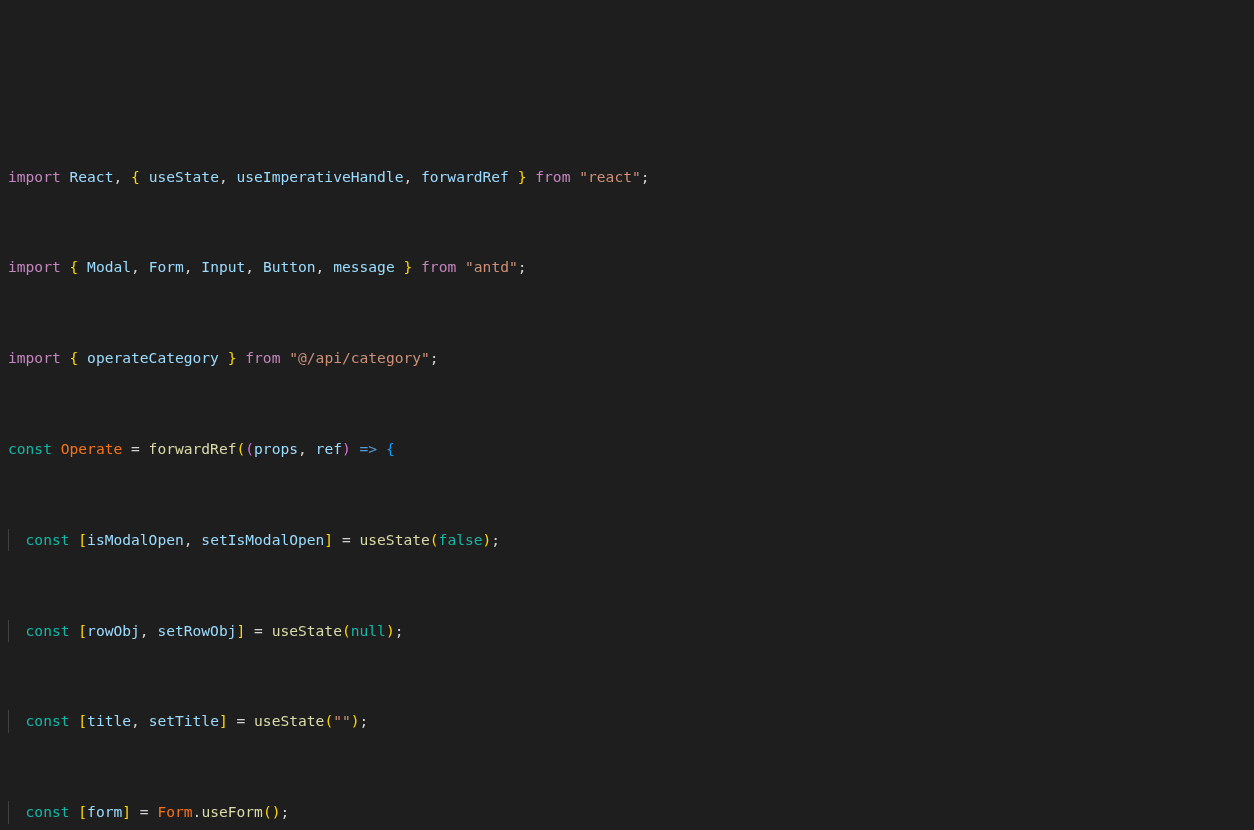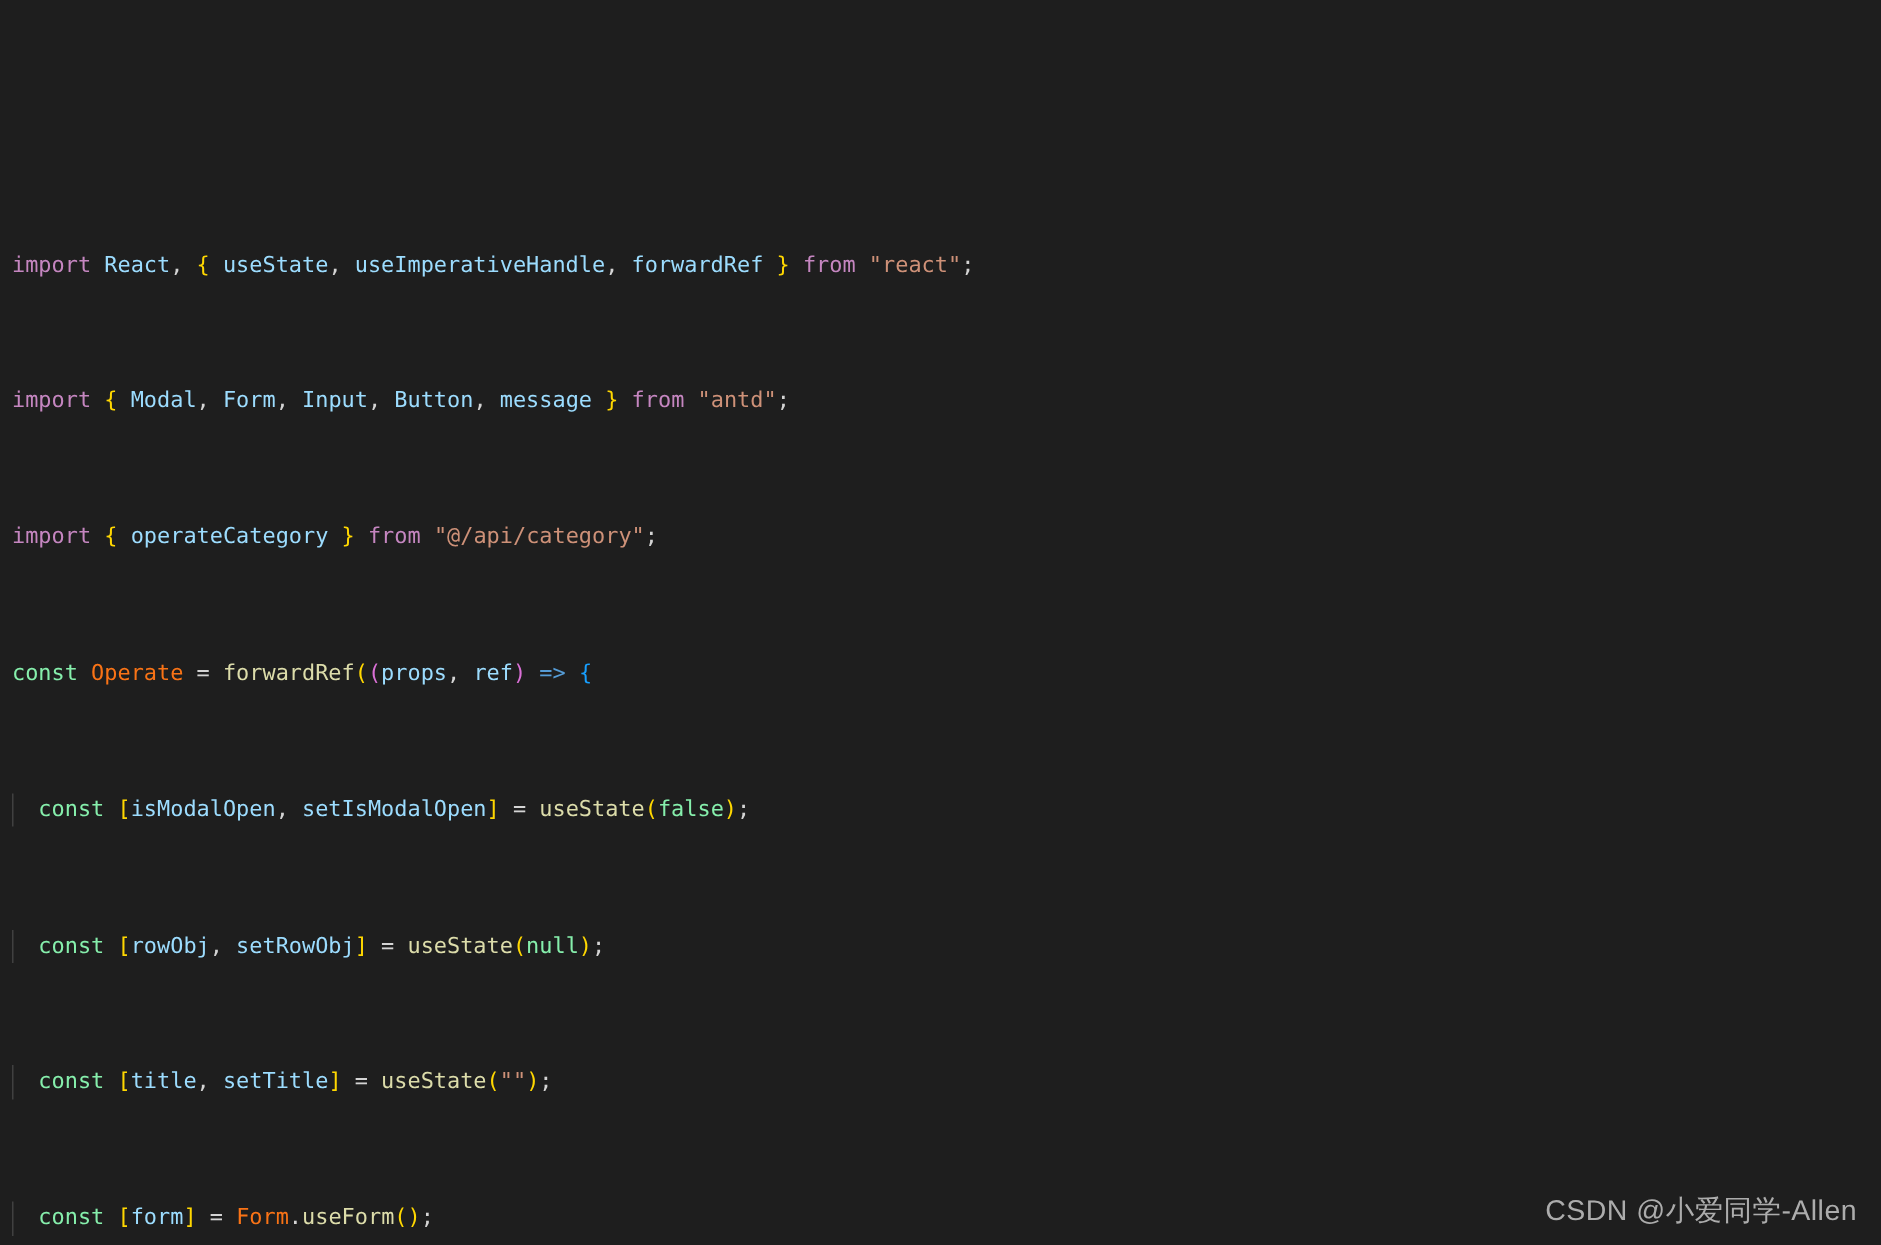--- a/index.html
+++ b/index.html
@@ -54,21 +54,21 @@
   .guides i {
     position: absolute;
     top: 0;
     width: 1px;
     height: 100%;
     background: #404040;
     display: block;
   }
 
   
-  .kw    { color: #86efac; margin-top: 28px; }  
+  .kw    { color: #14b8a6; margin-top: 28px; }  
   .ctl   { color: #c586c0; }  
   .fn    { color: #dcdcaa; }  
   .var   { color: #9cdcfe; }  
   .cls   { color: #f97316; }  
   .str   { color: #ce9178; }  
   .op    { color: #d4d4d4; }  
   .arrow { color: #569cd6; }
   
   .b1 { color: #ffd700; }
   .b2 { color: #da70d6; }
@@ -168,15 +168,14 @@
     
 
     
 
     
 
     
 
   </div>
 
-  <div id="watermark">CSDN @小爱同学-Allen</div>
 
 </div>
 
 </body></html>

